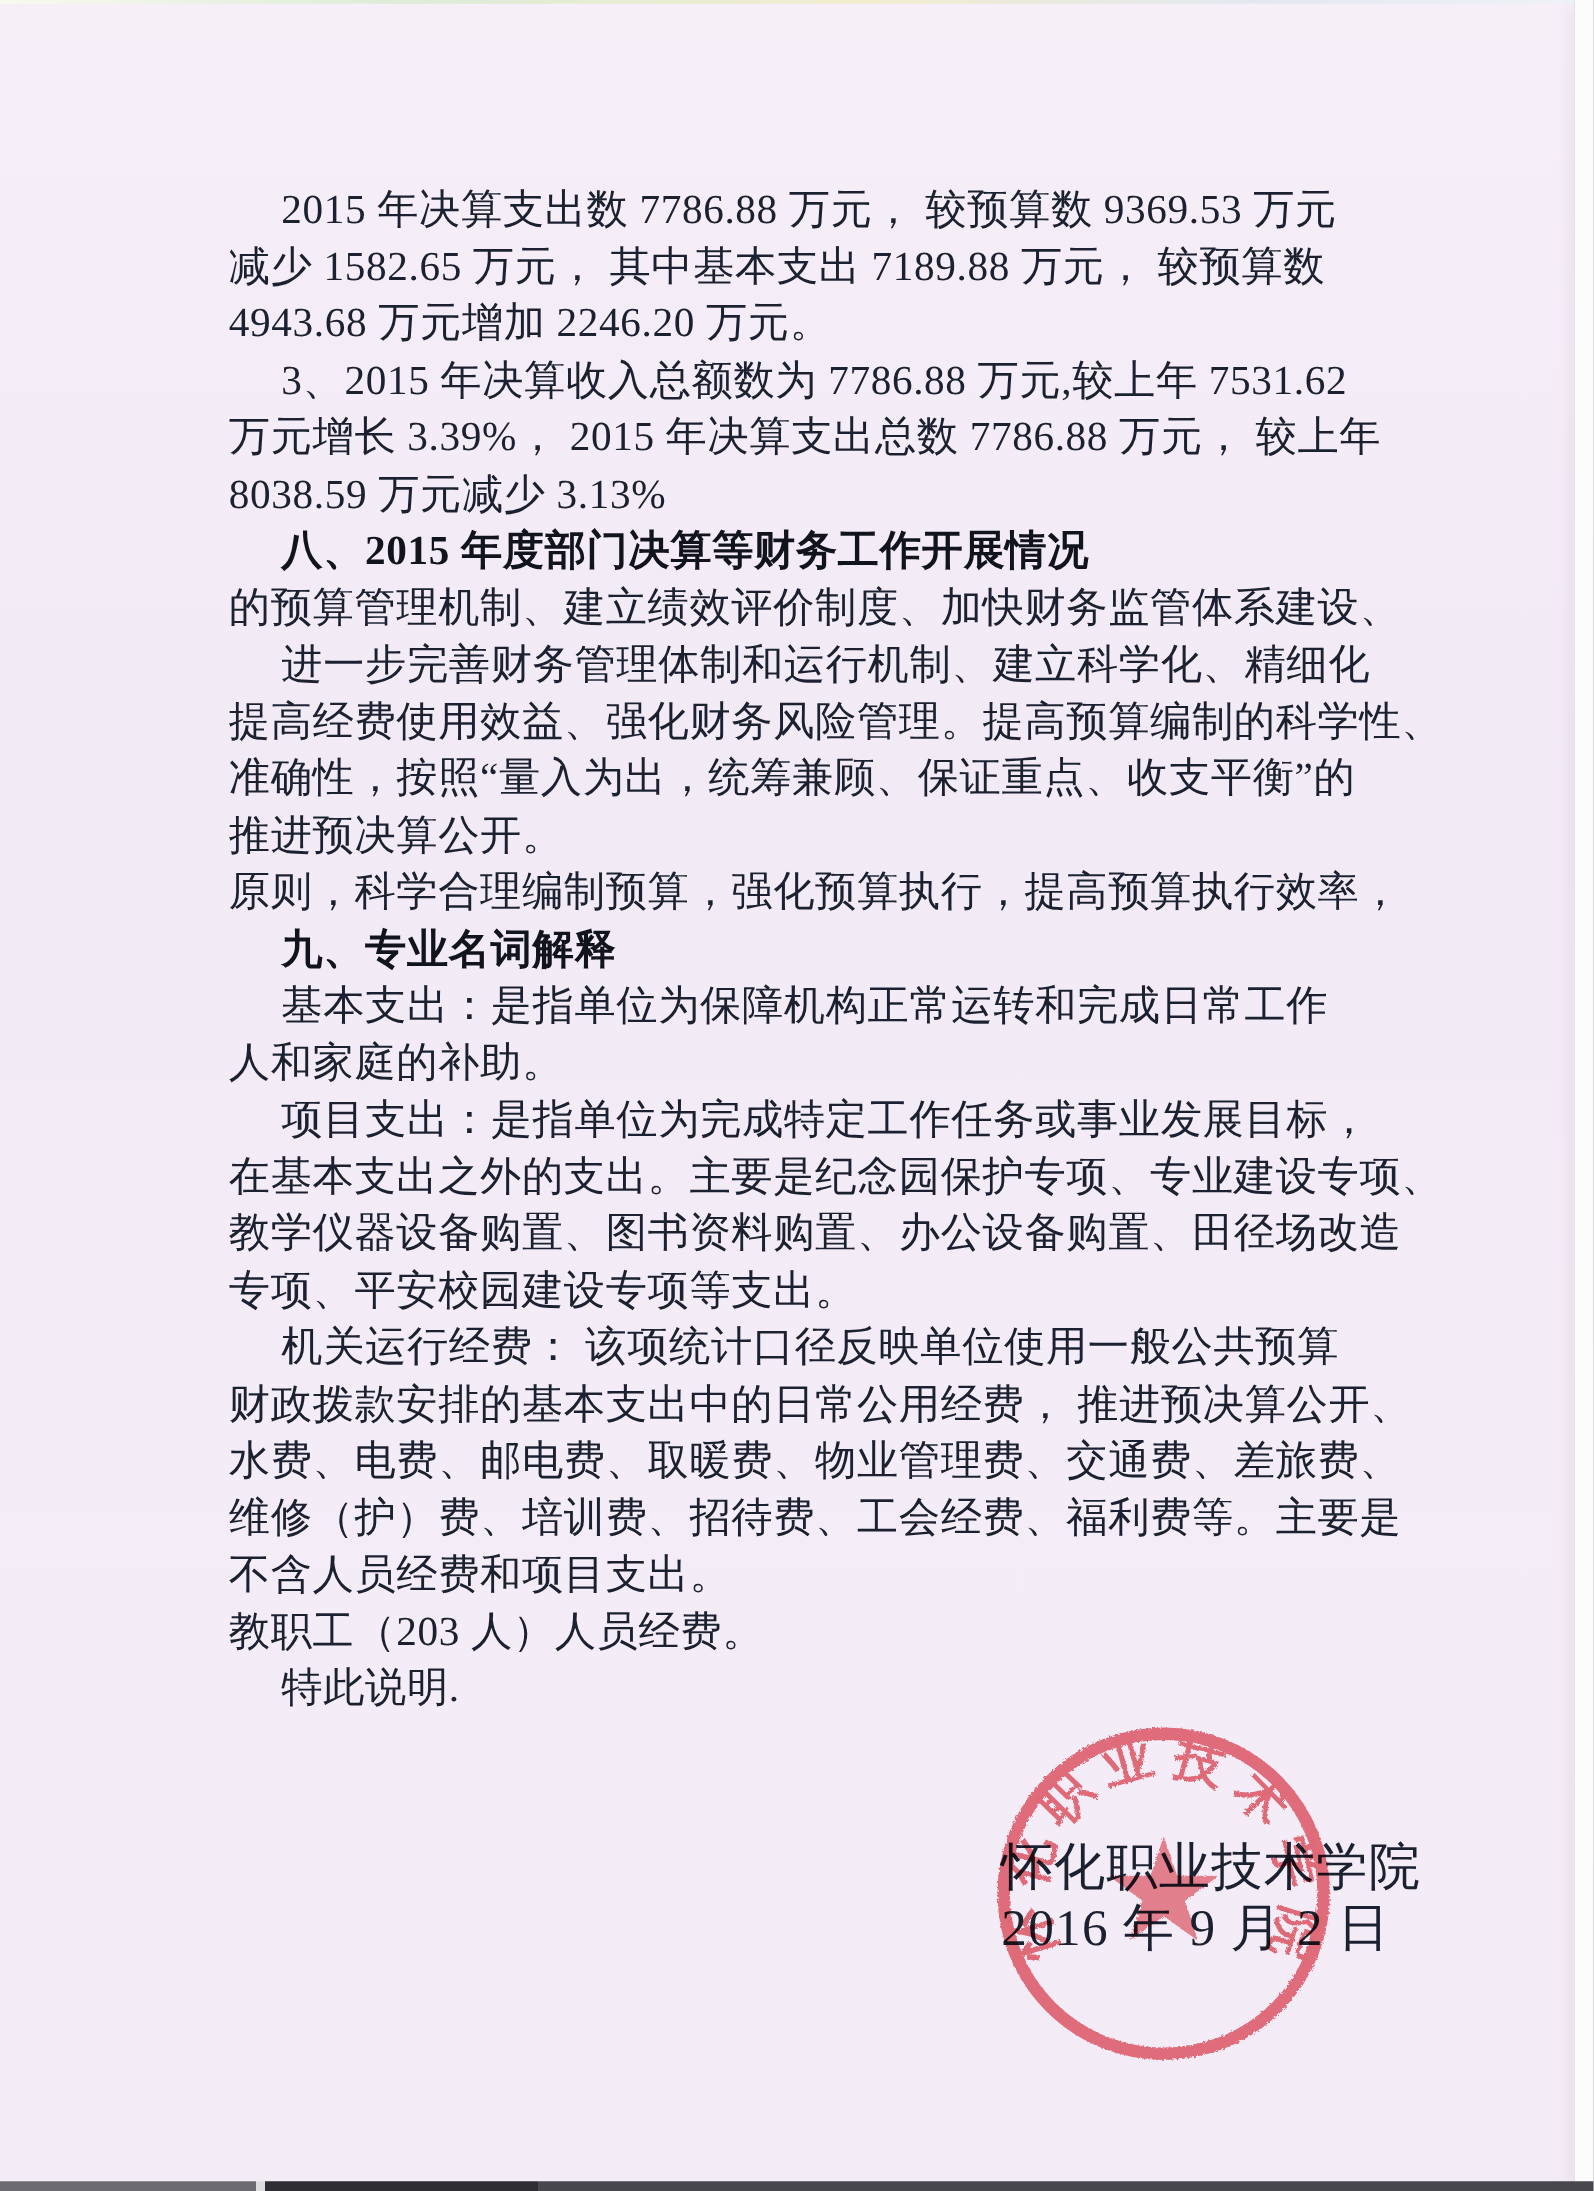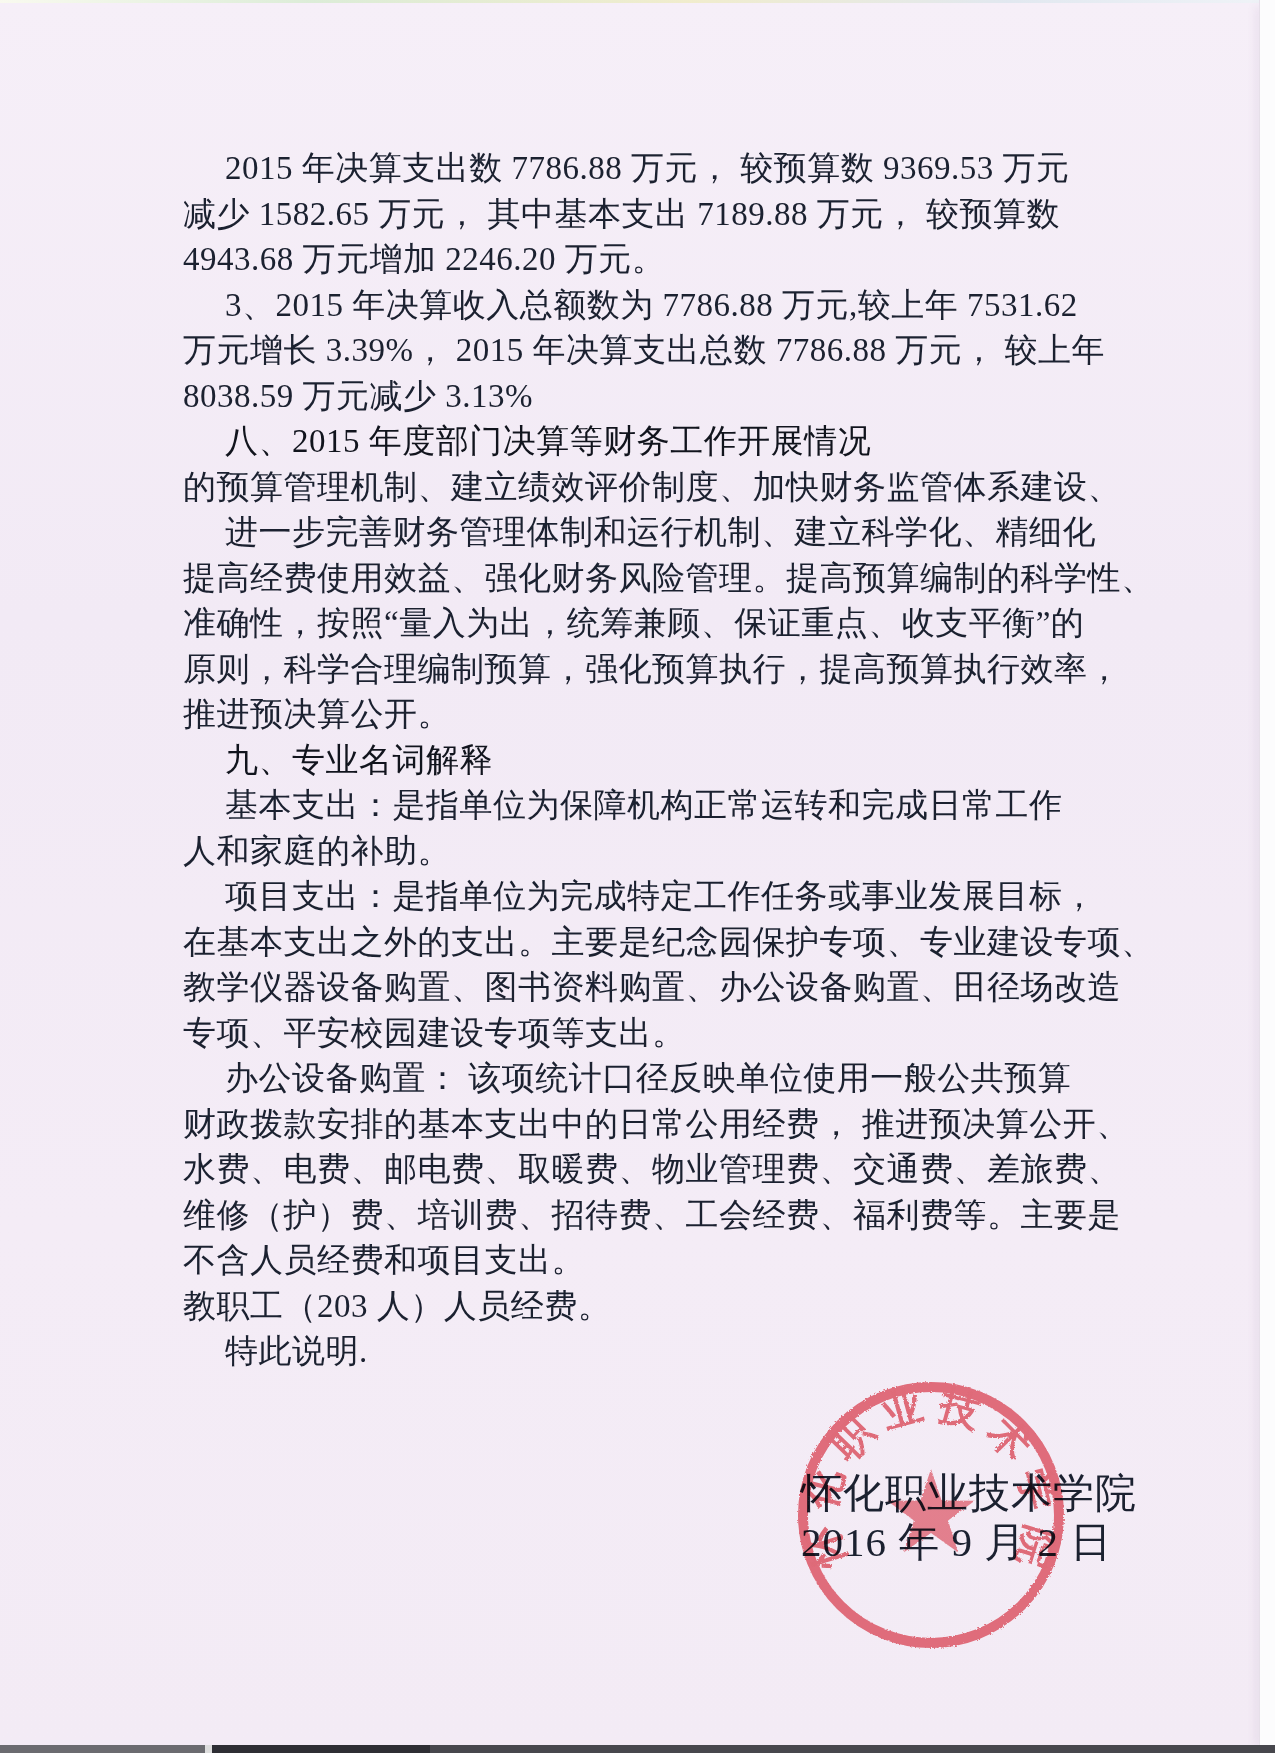--- a/index.html
+++ b/index.html
@@ -32,21 +32,21 @@
   }
   .body-text{
     position:absolute;left:183px;top:146px;width:905px;
   }
   .line{
     height:45.5px;line-height:45.5px;
     font-size:33px;letter-spacing:.5px;
     color:#1b2130;white-space:nowrap;
   }
   .line.indent{ padding-left:42px; }
-  .line.heading{ font-weight:normal; color:#11141d; }
+  .line.heading{ font-weight:bold; color:#11141d; }
   .signature{
     position:absolute;left:801px;top:1469px;z-index:2;
   }
   .sig-line{
     font-size:41px;line-height:49px;color:#1b2130;
     letter-spacing:1px;white-space:nowrap;
   }
   .stamp{
     position:absolute;left:781px;top:1365px;width:300px;height:300px;
     mix-blend-mode:multiply;opacity:.9;z-index:3;pointer-events:none;
@@ -68,30 +68,30 @@
     <div class="line">减少 1582.65 万元， 其中基本支出 7189.88 万元， 较预算数</div>
     <div class="line">4943.68 万元增加 2246.20 万元。</div>
     <div class="line indent">3、2015 年决算收入总额数为 7786.88 万元,较上年 7531.62</div>
     <div class="line">万元增长 3.39%， 2015 年决算支出总数 7786.88 万元， 较上年</div>
     <div class="line">8038.59 万元减少 3.13%</div>
     <div class="line indent heading">八、2015 年度部门决算等财务工作开展情况</div>
     <div class="line">的预算管理机制、建立绩效评价制度、加快财务监管体系建设、</div>
     <div class="line indent">进一步完善财务管理体制和运行机制、建立科学化、精细化</div>
     <div class="line">提高经费使用效益、强化财务风险管理。提高预算编制的科学性、</div>
     <div class="line">准确性，按照“量入为出，统筹兼顾、保证重点、收支平衡”的</div>
+    <div class="line">推进预决算公开。</div>
     <div class="line">原则，科学合理编制预算，强化预算执行，提高预算执行效率，</div>
-    <div class="line">推进预决算公开。</div>
     <div class="line indent heading">九、专业名词解释</div>
     <div class="line indent">基本支出：是指单位为保障机构正常运转和完成日常工作</div>
     <div class="line">人和家庭的补助。</div>
     <div class="line indent">项目支出：是指单位为完成特定工作任务或事业发展目标，</div>
     <div class="line">在基本支出之外的支出。主要是纪念园保护专项、专业建设专项、</div>
     <div class="line">教学仪器设备购置、图书资料购置、办公设备购置、田径场改造</div>
     <div class="line">专项、平安校园建设专项等支出。</div>
-    <div class="line indent">办公设备购置： 该项统计口径反映单位使用一般公共预算</div>
+    <div class="line indent">机关运行经费： 该项统计口径反映单位使用一般公共预算</div>
     <div class="line">财政拨款安排的基本支出中的日常公用经费， 推进预决算公开、</div>
     <div class="line">水费、电费、邮电费、取暖费、物业管理费、交通费、差旅费、</div>
     <div class="line">维修（护）费、培训费、招待费、工会经费、福利费等。主要是</div>
     <div class="line">不含人员经费和项目支出。</div>
     <div class="line">教职工（203 人）人员经费。</div>
     <div class="line indent">特此说明.</div>
   </div>
 
   <div class="signature">
     <div class="sig-line">怀化职业技术学院</div>

